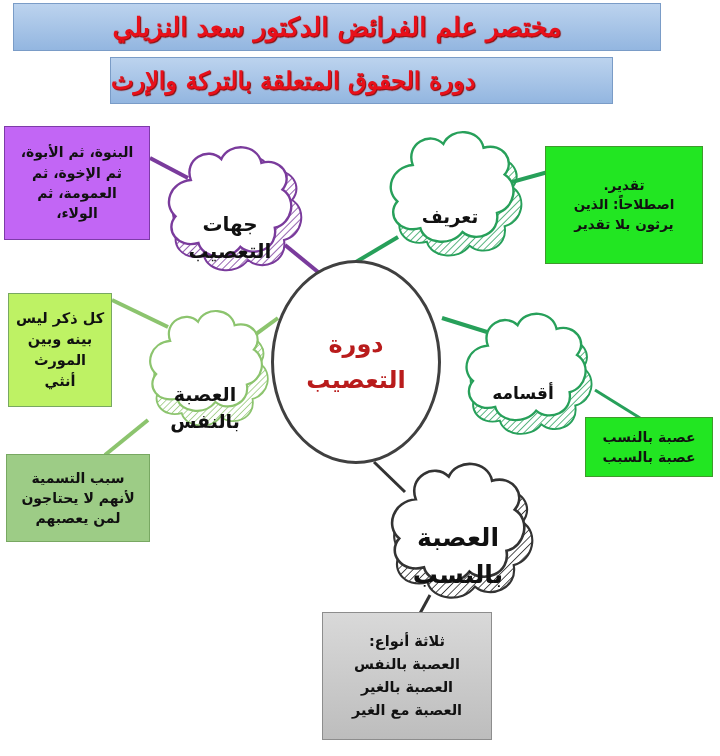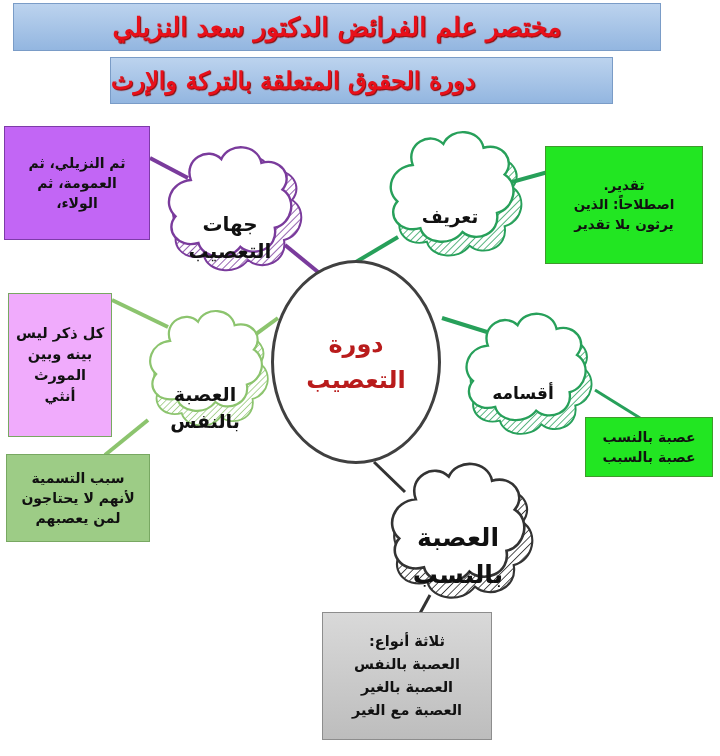--- a/index.html
+++ b/index.html
@@ -37,21 +37,21 @@
     .note {
       box-sizing: border-box;
       display: flex; flex-direction: column; align-items: center; justify-content: center;
       text-align: center; font-weight: bold; color: #111;
       font-size: 14px; line-height: 1.45;
     }
     .note span { display: block; }
     .purple-note { left: 4px; top: 126px; width: 146px; height: 114px; background: #c266f5; border: 1px solid #7d3ba8; }
     .green-note { left: 545px; top: 146px; width: 158px; height: 118px; background: #22e622; border: 1px solid #3f9a2c; font-size: 13.5px; }
     .green-note2 { left: 585px; top: 417px; width: 128px; height: 60px; background: #22e622; border: 1px solid #3f9a2c; font-size: 14px; }
-    .lgreen-note { left: 8px; top: 293px; width: 104px; height: 144px; background: #f0abfc; border: 1px solid #78a862; font-size: 14.5px; }
+    .lgreen-note { left: 8px; top: 293px; width: 104px; height: 114px; background: #bef264; border: 1px solid #78a862; font-size: 14.5px; }
     .lgreen-note2 { left: 6px; top: 454px; width: 144px; height: 88px; background: #9dcc86; border: 1px solid #78a862; font-size: 14px; }
     .gray-note { left: 322px; top: 612px; width: 170px; height: 128px; background: linear-gradient(#d9d9d9, #bdbdbd); border: 1px solid #8d8d8d; font-size: 14.5px; line-height: 1.6; }
     .center-circle {
       left: 271px; top: 260px; width: 170px; height: 204px;
       border: 3px solid #404040; border-radius: 50%;
       box-sizing: border-box; background: #fff;
       display: flex; flex-direction: column; align-items: center; justify-content: center;
       font-weight: bold; font-size: 24px; line-height: 1.5; color: #b91c1c;
     }
     .cloud-label {
@@ -163,21 +163,22 @@
 <div class="abs cloud-label" style="left:150px; top:340px; width:110px; height:80px; font-size:19px; line-height:1.4;">
   <span>العصبة</span>
   <span>بالنفس</span>
 </div>
 <div class="abs cloud-label" style="left:395px; top:488px; width:126px; height:80px; font-size:25px; line-height:1.5;">
   <span>العصبة</span>
   <span>بالنسب</span>
 </div>
 
 <div class="abs note purple-note">
-  <span>ثم النزيلي، ثم</span>
+  <span>البنوة، ثم الأبوة،</span>
+  <span>ثم الإخوة، ثم</span>
   <span>العمومة، ثم</span>
   <span>الولاء،</span>
 </div>
 
 <div class="abs note green-note">
   <span>تقدير.</span>
   <span>اصطلاحاً: الذين</span>
   <span>يرثون بلا تقدير</span>
 </div>
 

